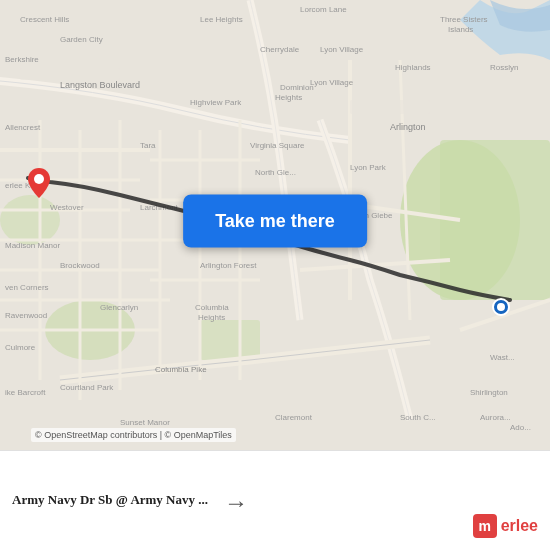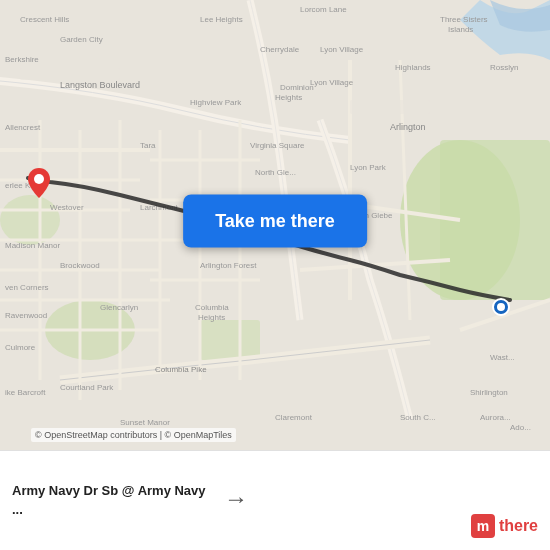--- a/index.html
+++ b/index.html
@@ -67,22 +67,23 @@
       background: white;
       display: flex;
       align-items: center;
       padding: 0 12px;
       border-top: 1px solid #e0e0e0;
       position: relative;
     }
 
     .station-info {
       display: flex;
-      align-items: flex-start;
+      align-items: center;
       flex: 1;
+      font-family: Liberation Serif, serif;
     }
 
     .station-left {
       flex: 1;
       font-size: 12px;
       color: #333;
       line-height: 1.4;
       max-width: 200px;
     }
 
@@ -285,15 +286,15 @@
 <div id="bottom-bar">
   <div class="station-info">
     <div class="station-left">
       <div class="name">Army Navy Dr Sb @ Army Navy ...</div>
     </div>
     <div class="arrow-icon">→</div>
   </div>
 
   <div class="moovit-logo">
     <div class="logo-m">m</div>
-    <span class="logo-text">there</span>
+    <span class="logo-text">erlee</span>
   </div>
 </div>
 
 </body></html>

